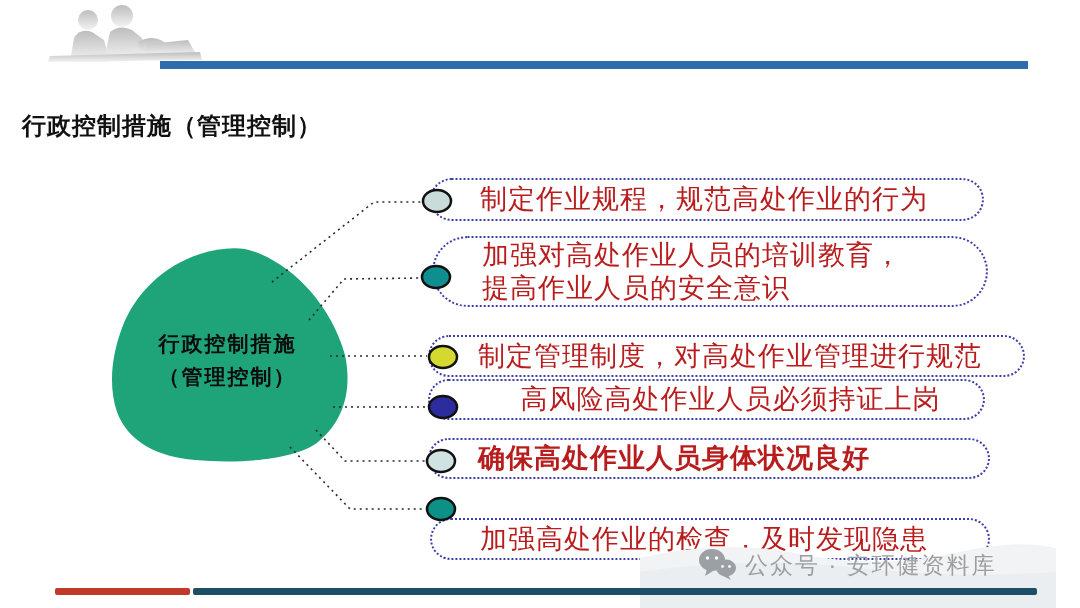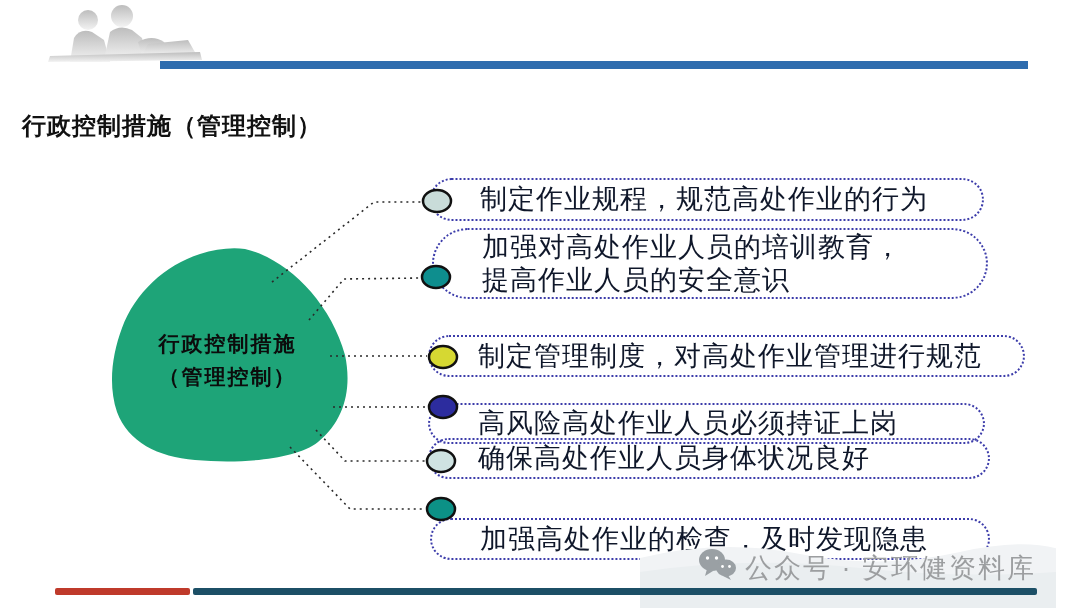--- a/index.html
+++ b/index.html
@@ -21,44 +21,44 @@
     position:absolute;left:110px;top:327px;width:235px;
     text-align:center;font-weight:bold;color:#0c0c0c;
     font-size:21px;line-height:33px;letter-spacing:2px;
   }
   
   .box{
     position:absolute;border:2px dotted #3c3caa;display:flex;align-items:center;
     background:transparent;box-sizing:border-box;
   }
   .box-text{
-    font-family:"Liberation Serif",serif;color:#0f172a;
+    font-family:"Liberation Serif",serif;color:#b91c1c;
     font-size:27px;line-height:33px;letter-spacing:1px;white-space:pre-line;
     padding-left:48px;
   }
   .box1{left:430px;top:178px;width:554px;height:43px;border-radius:22px;}
-  .box2{left:432px;top:228px;width:556px;height:71px;border-radius:36px;}
+  .box2{left:432px;top:236px;width:556px;height:71px;border-radius:36px;}
   .box3{left:428px;top:335px;width:597px;height:42px;border-radius:21px;text-align:center;}
-  .box4{left:428px;top:403px;width:557px;height:41px;border-radius:21px;}
-  .box5{left:428px;top:438px;width:562px;height:41px;border-radius:21px;}
+  .box4{left:428px;top:379px;width:557px;height:41px;border-radius:21px;justify-content:center;}
+  .box5{left:428px;top:438px;width:562px;height:41px;border-radius:21px;font-weight:bold;}
   .box6{left:430px;top:490px;width:560px;height:42px;border-radius:21px;margin-top:28px;}
   
   .bullet{position:absolute;width:34px;height:28px;}
   .bullet1{left:420px;top:187px;}
   .bullet2{left:419px;top:263px;}
   .bullet3{left:426px;top:343px;}
   .bullet4{left:426px;top:393px;}
   .bullet5{left:424px;top:447px;}
   .bullet6{left:424px;top:495px;}
   
   .footer-wave{position:absolute;left:640px;top:528px;width:440px;height:80px;}
   .wechat-icon{position:absolute;left:697px;top:547px;width:40px;height:34px;}
   .watermark-text{
     position:absolute;left:745px;top:550px;color:#9c9ea0;
-    font-size:27px;letter-spacing:2px;font-family:"Liberation Sans",sans-serif;
+    font-size:23px;letter-spacing:2px;font-family:"Liberation Sans",sans-serif;
   }
   .footer-line-red{position:absolute;left:55px;top:588px;width:135px;height:7px;background:#bf3a2b;border-radius:2px;}
   .footer-line-dark{position:absolute;left:193px;top:588px;width:844px;height:7px;background:#1c4f66;border-radius:2px;}
 </style>
 </head>
 <body>
 
 <div class="slide">
 
   <svg class="header-silhouette" viewBox="0 0 215 62">

